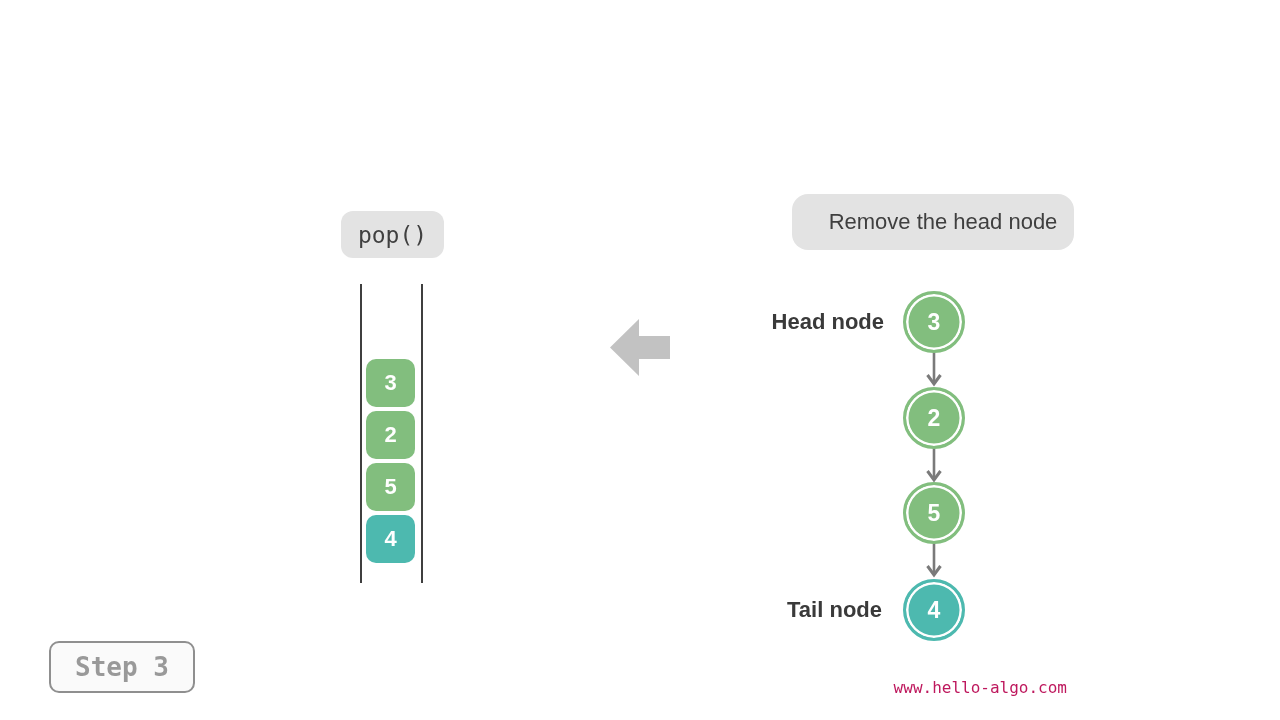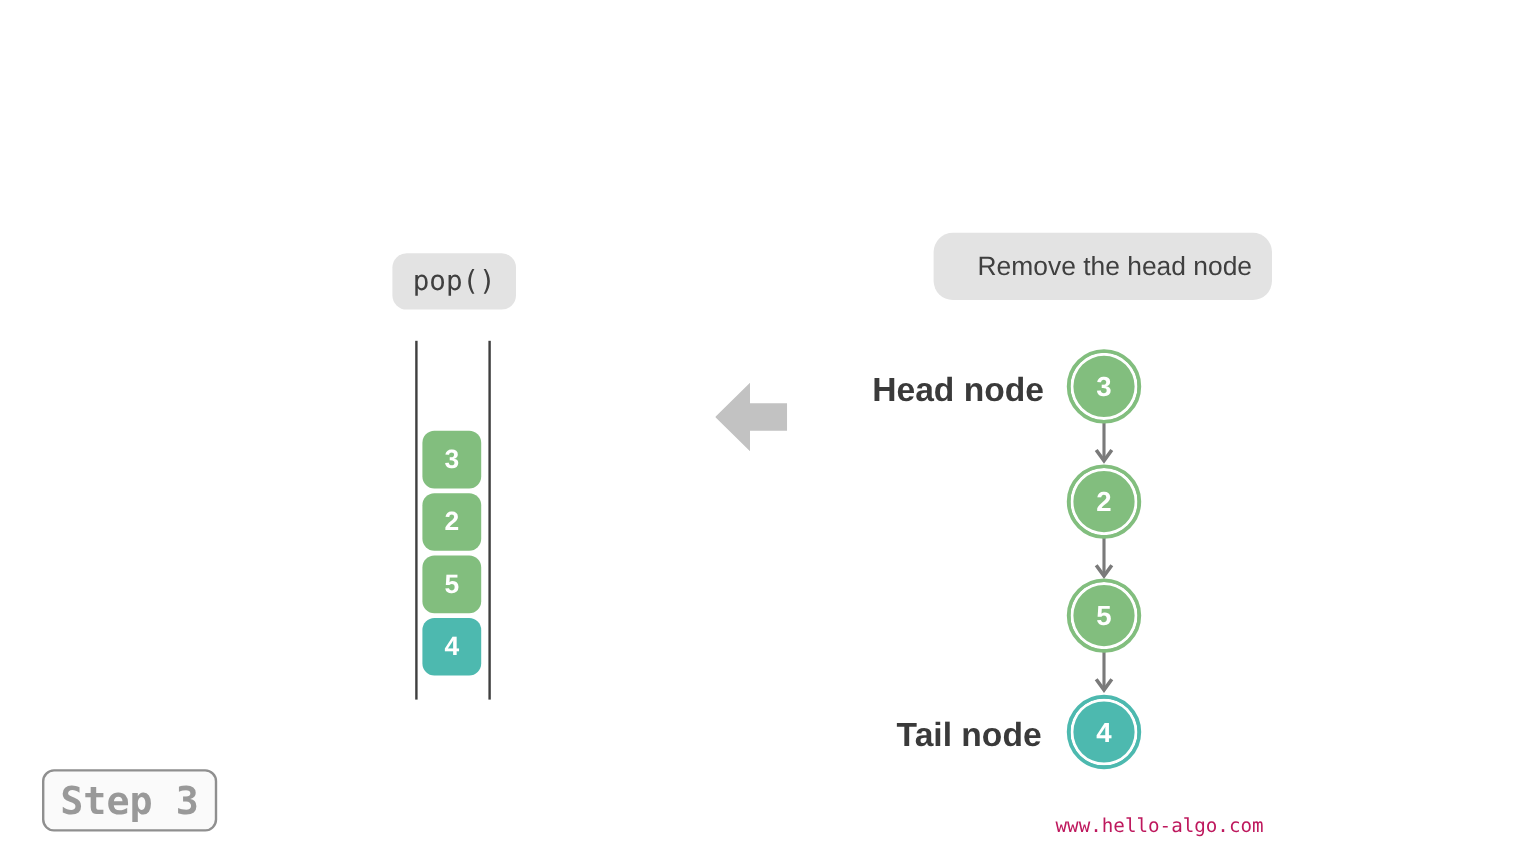--- a/index.html
+++ b/index.html
@@ -4,20 +4,21 @@
 <style>
   * { margin: 0; padding: 0; box-sizing: border-box; }
   html, body { background: #ffffff; }
   .canvas {
     position: relative;
     width: 1095px;
     height: 720px;
     background: #ffffff;
     overflow: hidden;
     font-family: "Liberation Sans", sans-serif;
+    margin-left: 14px;
   }
 
   
   .badge {
     position: absolute;
     background: #e3e3e3;
     color: #3f3f3f;
     display: flex;
     align-items: center;
     justify-content: center;
@@ -72,21 +73,21 @@
     font-size: 22px;
     color: #9e9e9e;
     white-space: nowrap;
   }
 
   
   .node-label {
     position: absolute;
     width: 220px;
     text-align: right;
-    font-size: 28px;
+    font-size: 22px;
     font-weight: bold;
     color: #3a3a3a;
   }
   .head-label { left: 650px; top: 309px; }
   .tail-label { left: 648px; top: 597px; }
 
   .lnode {
     position: absolute;
     left: 889px;
     width: 62px; height: 62px;
@@ -111,21 +112,21 @@
   
   .step-badge {
     position: absolute;
     left: 35px; top: 641px;
     width: 146px; height: 52px;
     background: #fafafa;
     border: 2px solid #8f8f8f;
     border-radius: 10px;
     display: flex; align-items: center; justify-content: center;
     font-family: "DejaVu Sans Mono", monospace;
-    font-size: 32px;
+    font-size: 26px;
     font-weight: bold;
     color: #999999;
   }
   .watermark {
     position: absolute;
     right: 42px; top: 678px;
     font-family: "DejaVu Sans Mono", monospace;
     font-size: 16px;
     color: #be185d;
   }

